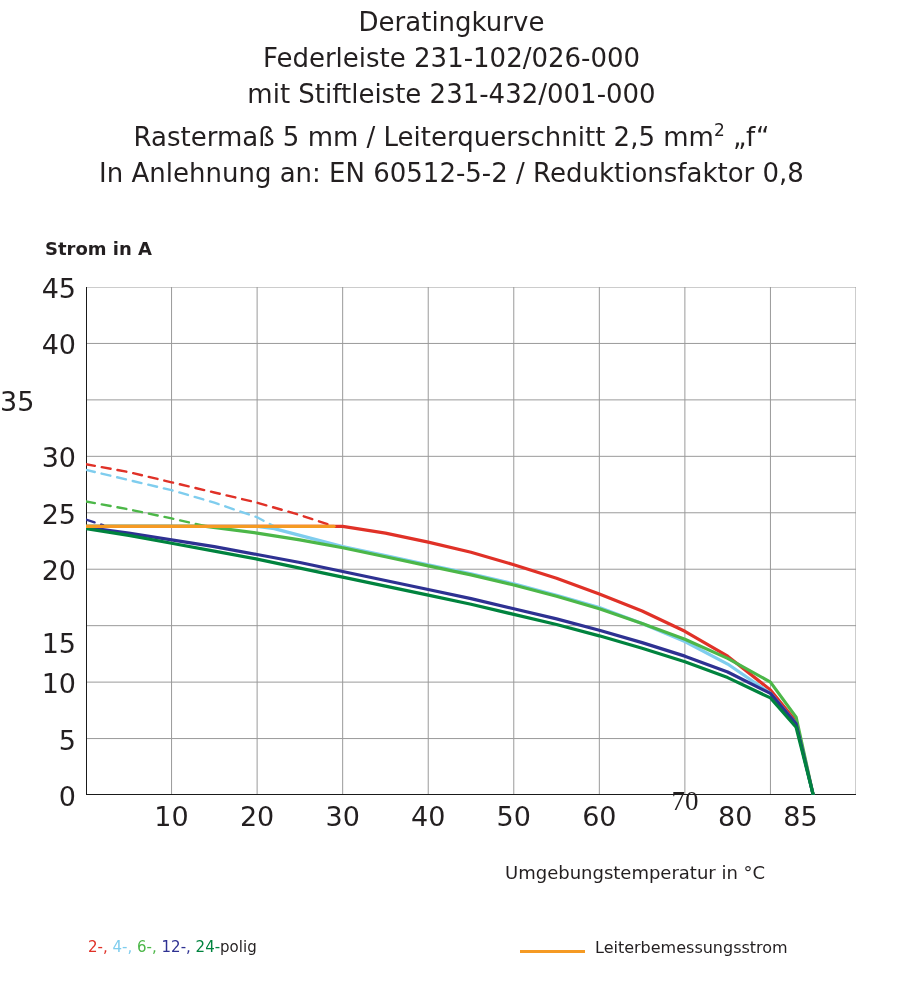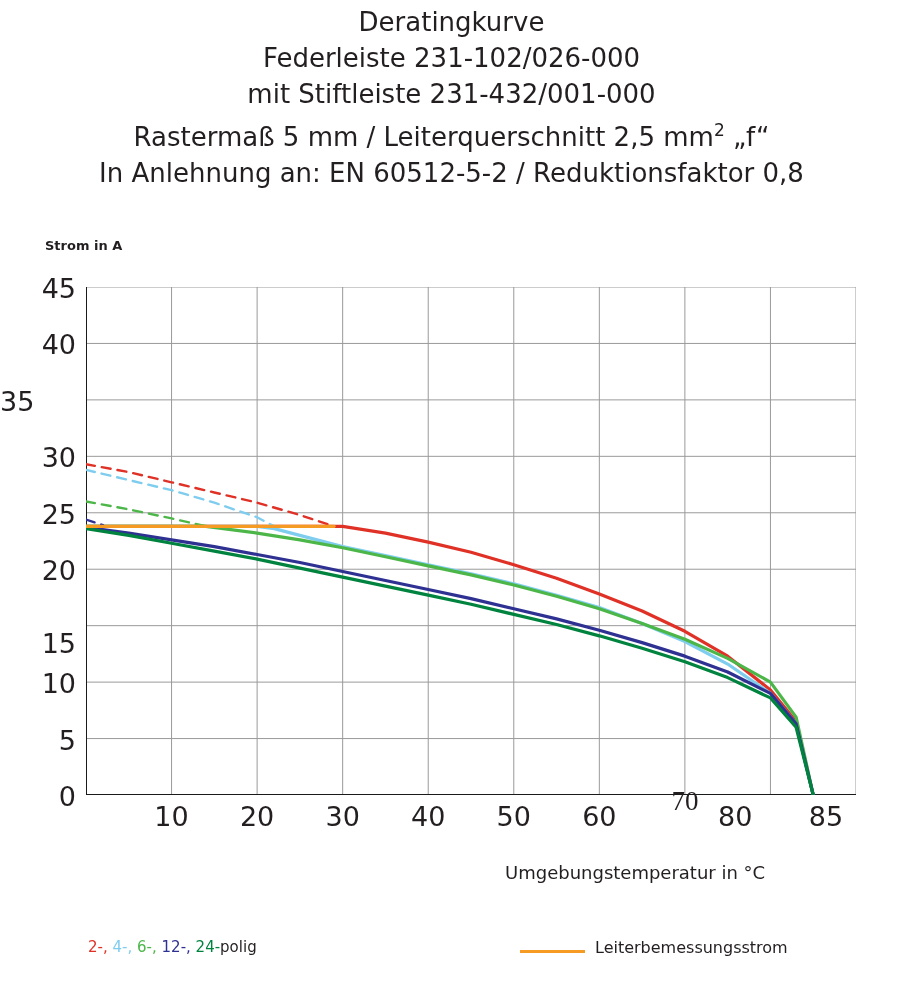--- a/index.html
+++ b/index.html
@@ -18,21 +18,21 @@
     font-size:26px;
     line-height:36px;
     color:#231f20;
   }
   .title-block div{white-space:nowrap;}
   .sup{font-size:17px;vertical-align:super;}
 
   .y-axis-label{
     position:absolute;
     left:45px;top:238px;
-    font-size:13px;
+    font-size:18px;
     font-weight:bold;
     color:#231f20;
   }
   .x-axis-label{
     position:absolute;
     left:505px;top:862px;
     font-size:18px;
     color:#231f20;
   }
 
@@ -131,20 +131,20 @@
   </div>
 <div id="xtick-container">
     <div class="tick-label" style="top: 801px; left: 141.556px; width: 60px; text-align: center;">10</div>
     <div class="tick-label" style="top: 801px; left: 227.111px; width: 60px; text-align: center;">20</div>
     <div class="tick-label" style="top: 801px; left: 312.667px; width: 60px; text-align: center;">30</div>
     <div class="tick-label" style="top: 801px; left: 398.222px; width: 60px; text-align: center;">40</div>
     <div class="tick-label" style="top: 801px; left: 483.778px; width: 60px; text-align: center;">50</div>
     <div class="tick-label" style="top: 801px; left: 569.333px; width: 60px; text-align: center;">60</div>
     <div class="tick-label" style="top: 786px; left: 654.889px; width: 60px; text-align: center; font-family: Liberation Serif, serif;">70</div>
     <div class="tick-label" style="top: 801px; left: 718px; width: 60px; ">80</div>
-    <div class="tick-label" style="top: 801px; left: 783.222px; width: 60px; text-align: right;">85</div>
+    <div class="tick-label" style="top: 801px; left: 783.222px; width: 60px; text-align: left;">85</div>
   </div>
 
 <div class="legend">
   <div class="legend-poles" id="legend-poles"><span style="color: rgb(224, 49, 39);">2-</span><span style="color: rgb(224, 49, 39);">, </span><span style="color: rgb(127, 205, 238);">4-</span><span style="color: rgb(127, 205, 238);">, </span><span style="color: rgb(76, 183, 72);">6-</span><span style="color: rgb(76, 183, 72);">, </span><span style="color: rgb(46, 49, 146);">12-</span><span style="color: rgb(46, 49, 146);">, </span><span style="color: rgb(0, 131, 62);">24-</span><span style="color: rgb(35, 31, 32);"></span><span style="color: rgb(35, 31, 32);">polig</span></div>
   <div class="legend-line" style="background: rgb(245, 154, 35);"></div>
   <div class="legend-current-label">Leiterbemessungsstrom</div>
 </div>
 
 </body></html>

